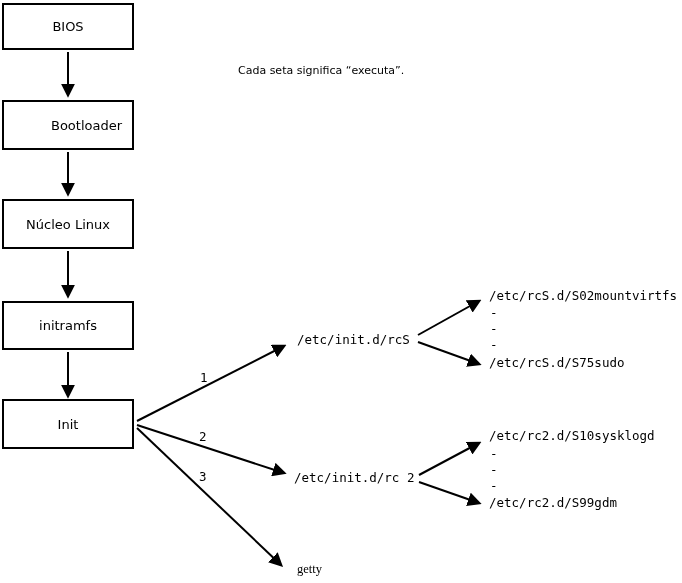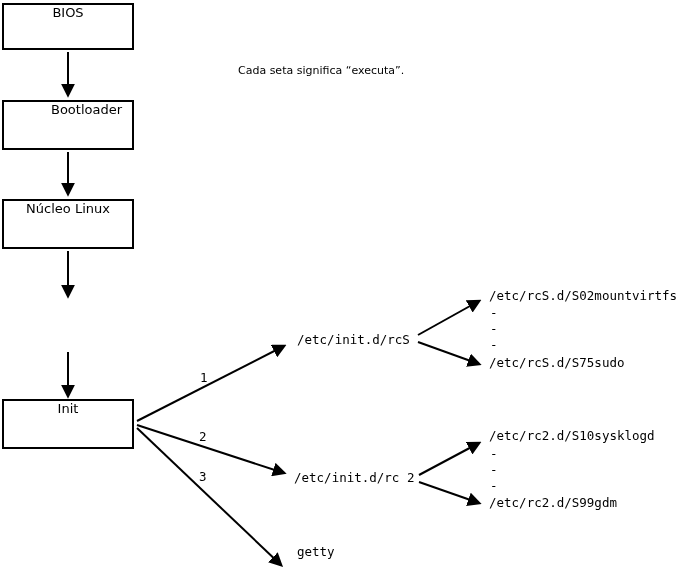--- a/index.html
+++ b/index.html
@@ -11,38 +11,38 @@
     font-family:"DejaVu Sans","Liberation Sans",sans-serif;
     color:#000;
   }
   #arrows{position:absolute;left:0;top:0;width:682px;height:583px;}
   .node{
     position:absolute;
     left:2px;width:132px;
     border:2px solid #000;
     background:#fff;
     box-sizing:border-box;
-    display:flex;align-items:flex-start;justify-content:center;
+    display:flex;align-items:center;justify-content:center;
     font-size:13px;
   }
   .n-bios{top:3px;height:47px;}
   .n-bootloader{top:100px;height:50px;padding-left:37px;}
   .n-nucleo{top:199px;height:50px;}
   .n-initramfs{top:301px;height:49px;}
   .n-init{top:399px;height:50px;}
   .lbl{position:absolute;white-space:pre;line-height:1.1;}
   .sans{font-family:"DejaVu Sans","Liberation Sans",sans-serif;font-size:11px;}
   .mono{font-family:"DejaVu Sans Mono","Liberation Mono",monospace;font-size:12.5px;text-align:center;}
   .annotation{left:238px;top:65px;}
   .num1{left:200px;top:371px;}
   .num2{left:199px;top:430px;}
   .num3{left:199px;top:470px;}
   .t-rcs{left:297px;top:333px;}
   .t-rc2{left:294px;top:471px;}
-  .t-getty{left:297px;top:545px;}
+  .t-getty{left:297px;top:563px;font-family:Liberation Serif, serif;}
   .c1a{left:489px;top:289px;}
   .d1a{left:490px;top:306px;}
   .d1b{left:490px;top:322px;}
   .d1c{left:490px;top:338px;}
   .c1b{left:489px;top:356px;}
   .c2a{left:489px;top:429px;}
   .d2a{left:490px;top:447px;}
   .d2b{left:490px;top:463px;}
   .d2c{left:490px;top:479px;}
   .c2b{left:489px;top:496px;}
@@ -78,20 +78,23 @@
 
   <div class="node n-bios">
     <span>BIOS</span>
   </div>
   <div class="node n-bootloader">
     <span>Bootloader</span>
   </div>
   <div class="node n-nucleo">
     <span>Núcleo Linux</span>
   </div>
+  <div class="node n-initramfs">
+    <span>initramfs</span>
+  </div>
   <div class="node n-init">
     <span>Init</span>
   </div>
 
   <div class="lbl sans annotation">Cada seta significa “executa”.</div>
 
   <div class="lbl mono num1">1</div>
   <div class="lbl mono num2">2</div>
   <div class="lbl mono num3">3</div>
 

